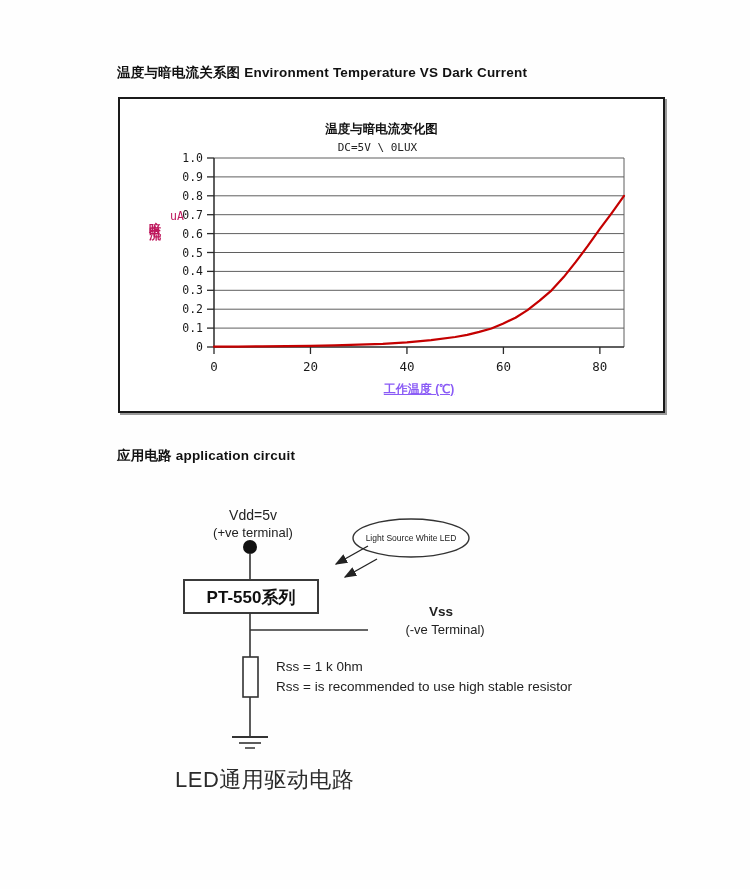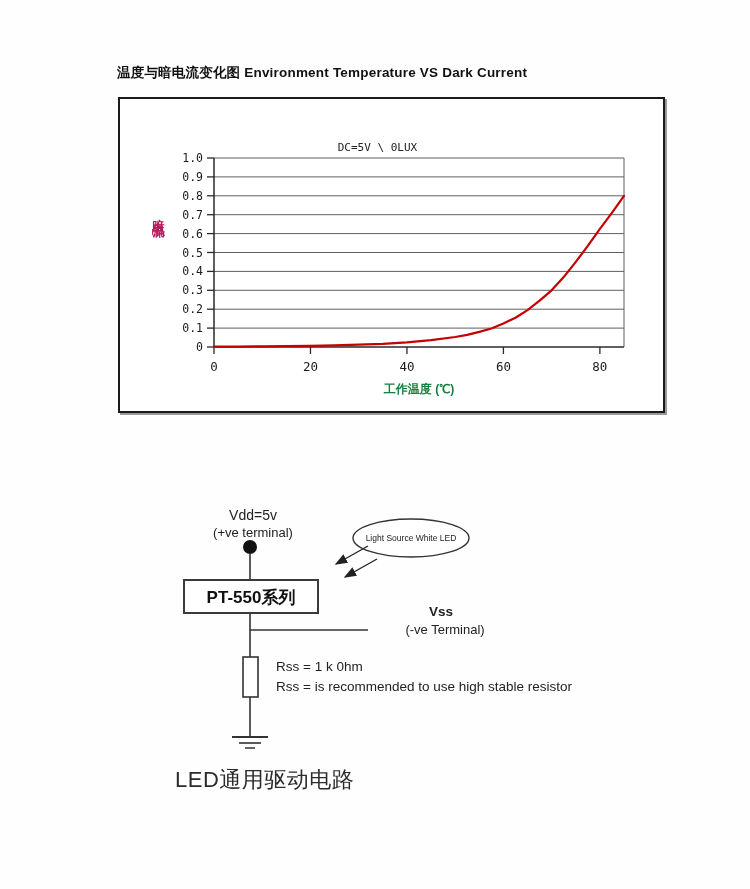--- a/index.html
+++ b/index.html
@@ -23,28 +23,28 @@
   .chart-title{
     position:absolute;top:22px;left:40px;right:60px;text-align:center;
     font-size:12.5px;font-weight:bold;color:#111;
   }
   .chart-subtitle{
     position:absolute;top:42px;left:40px;right:68px;text-align:center;
     font-size:11px;font-family:"DejaVu Sans Mono",monospace;color:#222;
   }
   .y-axis-label{
     position:absolute;left:26px;top:110px;width:24px;
-    display:flex;flex-direction:column;align-items:center;gap:7px;
+    display:flex;flex-direction:row;align-items:center;gap:7px;
     font-size:12px;color:#be185d;
   }
   .y-axis-label .vtext{writing-mode:vertical-rl;letter-spacing:3px;font-weight:bold;}
   .y-axis-label .unit{font-family:"DejaVu Sans Mono",monospace;font-size:11.5px;}
   .x-axis-label{
     position:absolute;left:94px;width:410px;top:282px;text-align:center;
-    font-size:12px;font-weight:bold;color:#15803d;
+    font-size:12px;font-weight:bold;color:#8b5cf6;text-decoration:underline;
   }
   #plot{position:absolute;left:0;top:0;}
   .tick-label{font:11.5px "DejaVu Sans Mono",monospace;fill:#1a1a1a;}
   .xtick-label{font:12.5px "DejaVu Sans Mono",monospace;fill:#1a1a1a;}
 
   
   .circuit-svg{position:absolute;left:0;top:490px;}
   .c-label{font:14px "Liberation Sans",sans-serif;fill:#222;}
   .c-sub{font:13px "Liberation Sans",sans-serif;fill:#222;}
   .c-box-label{font:bold 17px "Liberation Sans",sans-serif;fill:#111;}
@@ -54,23 +54,24 @@
   .circuit-caption{
     position:absolute;left:175px;top:765px;
     font-size:22px;color:#2b2b2b;letter-spacing:.5px;
   }
 </style>
 </head>
 <body>
 
 <div class="page">
 
-  <h1 class="sec-title" id="sec1">温度与暗电流变化图 Environment Temperature VS Dark Current</h1>
+  <h1 class="sec-title" id="sec1">温度与暗电流关系图 Environment Temperature VS Dark Current</h1>
 
   <div class="chart-frame">
+    <div class="chart-title">温度与暗电流变化图</div>
     <div class="chart-subtitle">DC=5V \ 0LUX</div>
     <div class="y-axis-label">
       <span class="vtext">暗电流</span>
       <span class="unit">uA</span>
     </div>
     <svg id="plot" width="543" height="312" viewBox="0 0 543 312">
         <line x1="94" y1="229.1" x2="504" y2="229.1" stroke="#5f5f5f" stroke-width="1"></line>
         <line x1="94" y1="210.2" x2="504" y2="210.2" stroke="#5f5f5f" stroke-width="1"></line>
         <line x1="94" y1="191.3" x2="504" y2="191.3" stroke="#5f5f5f" stroke-width="1"></line>
         <line x1="94" y1="172.39999999999998" x2="504" y2="172.39999999999998" stroke="#5f5f5f" stroke-width="1"></line>
@@ -113,20 +114,21 @@
         <text x="286.94117647058823" y="272" text-anchor="middle" class="xtick-label">40</text>
         <line x1="383.4117647058824" y1="248" x2="383.4117647058824" y2="255" stroke="#2a2a2a" stroke-width="1.3"></line>
         <text x="383.4117647058824" y="272" text-anchor="middle" class="xtick-label">60</text>
         <line x1="479.88235294117646" y1="248" x2="479.88235294117646" y2="255" stroke="#2a2a2a" stroke-width="1.3"></line>
         <text x="479.88235294117646" y="272" text-anchor="middle" class="xtick-label">80</text>
         <polyline points="94.0,247.6 118.1,247.6 142.2,247.4 166.4,247.1 190.5,246.9 214.6,246.3 238.7,245.7 262.8,244.8 286.9,243.3 311.1,241.2 335.2,238.0 347.2,235.9 359.3,232.9 371.4,229.5 383.4,224.4 395.5,218.7 407.5,211.1 419.6,201.7 431.6,191.3 443.7,178.1 455.8,162.9 467.8,146.9 479.9,129.9 491.9,113.8 504.0,96.8" fill="none" stroke="#c40000" stroke-width="2.2" stroke-linecap="round" stroke-linejoin="round"></polyline>
       </svg>
     <div class="x-axis-label">工作温度 (℃)</div>
   </div>
 
+  <h2 class="sec-title" id="sec2">应用电路  application circuit</h2>
 
   <svg class="circuit-svg" width="660" height="290" viewBox="0 0 660 290">
     <defs>
       <marker id="arrowhead" markerWidth="9" markerHeight="7" refX="8" refY="3.5" orient="auto">
         <path d="M0,0 L9,3.5 L0,7 z" fill="#222"></path>
       </marker>
     </defs>
 
     <text class="c-label" x="253" y="30" text-anchor="middle">Vdd=5v</text>
     <text class="c-sub" x="253" y="47" text-anchor="middle">(+ve terminal)</text>

